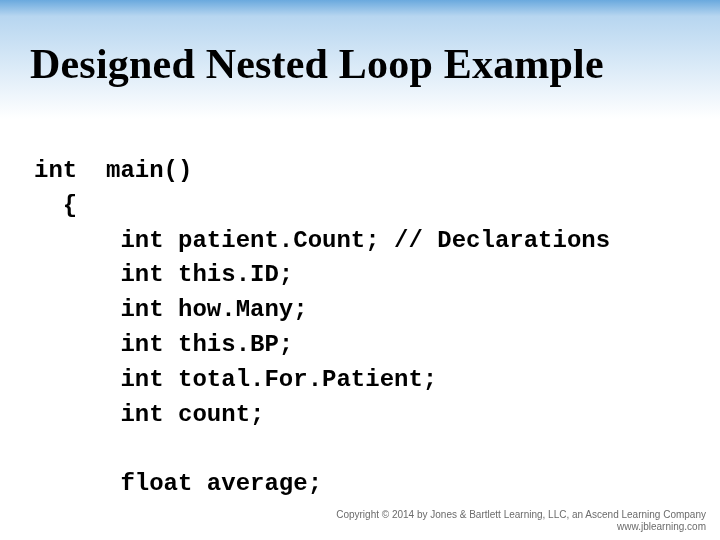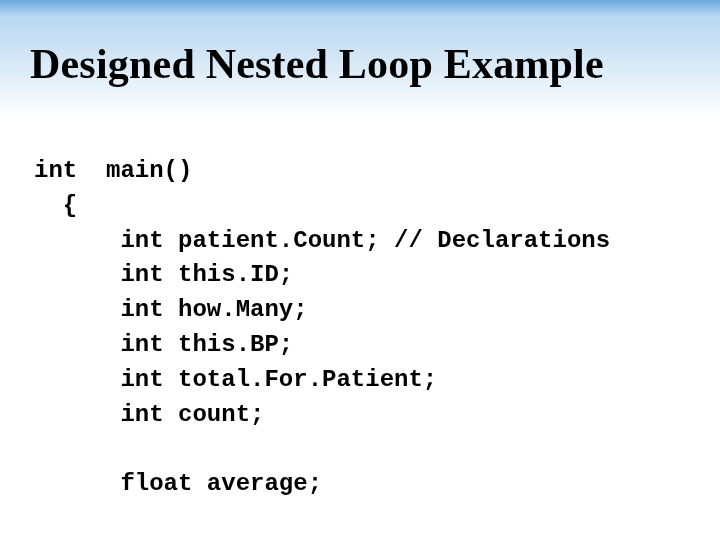--- a/index.html
+++ b/index.html
@@ -67,13 +67,17 @@
       int patient.Count; // Declarations
       int this.ID;
       int how.Many;
       int this.BP;
       int total.For.Patient;
       int count;
 
       float average;
 
       ifstream  my.Infile;</div>
+  <div class="footer">
+    <div class="copy">Copyright © 2014 by Jones &amp; Bartlett Learning, LLC, an Ascend Learning Company</div>
+    <div class="url">www.jblearning.com</div>
+  </div>
 </div>
 
 </body></html>

